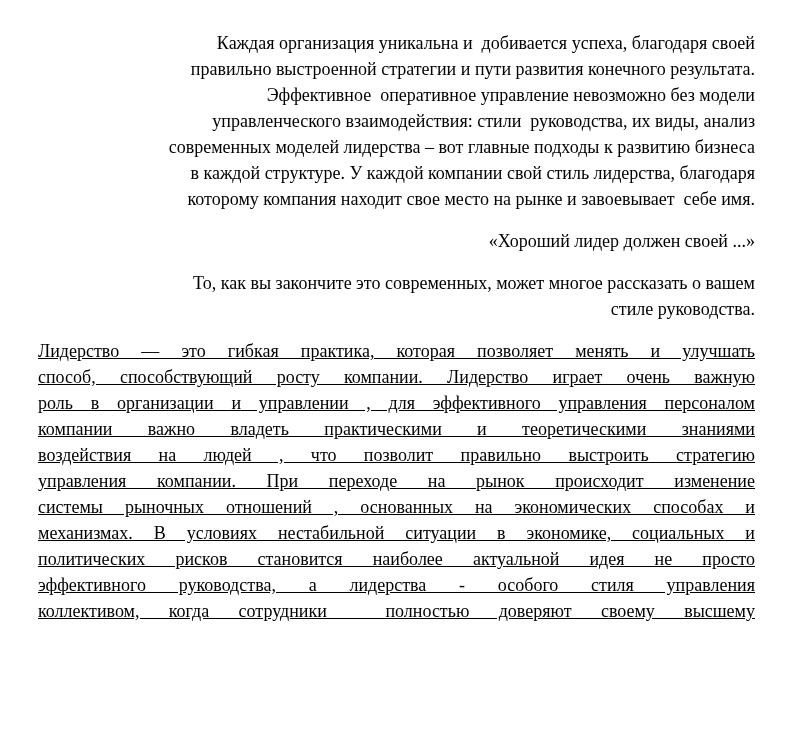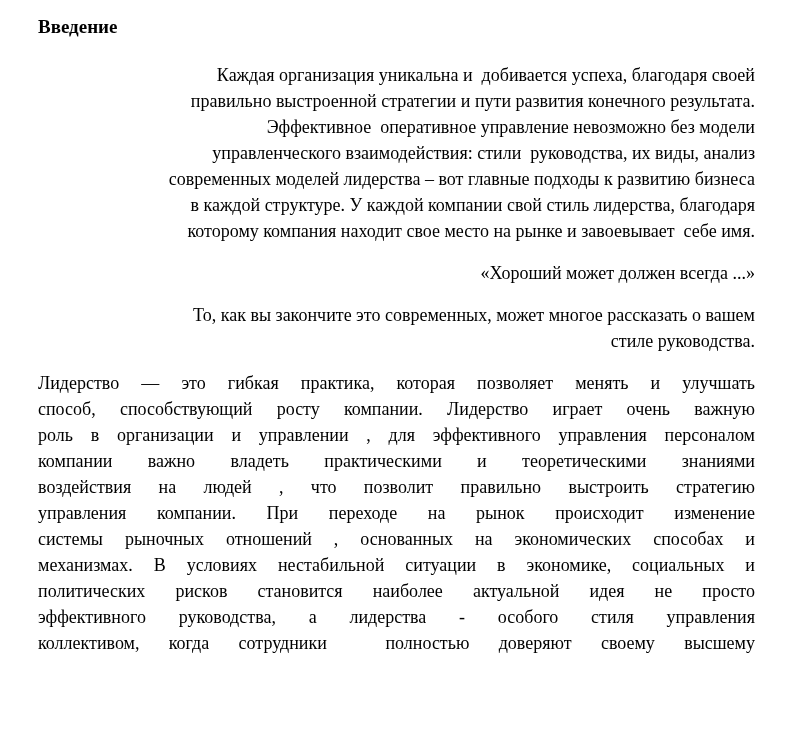--- a/index.html
+++ b/index.html
@@ -27,38 +27,38 @@
   .para {
     font-size: 18px;
     line-height: 26px;
     margin: 16px 0;
     white-space: pre-wrap;
     text-align: right;
   }
   .para.justified {
     text-align: justify;
     text-align-last: justify;
+    text-decoration: underline;
   }
 </style>
 </head>
 <body>
 
 <div class="page">
-  <h1 class="doc-title">Введение</h1>
 
   <p class="para">Каждая организация уникальна и  добивается успеха, благодаря своей
 правильно выстроенной стратегии и пути развития конечного результата.
 Эффективное  оперативное управление невозможно без модели
 управленческого взаимодействия: стили  руководства, их виды, анализ
 современных моделей лидерства – вот главные подходы к развитию бизнеса
 в каждой структуре. У каждой компании свой стиль лидерства, благодаря
 которому компания находит свое место на рынке и завоевывает  себе имя.</p>
 
 
-  <p class="para">«Хороший может должен всегда ...»</p>
+  <p class="para">«Хороший лидер должен своей ...»</p>
 
   <p class="para">То, как вы закончите это современных, может многое рассказать о вашем
 стиле руководства.</p>
 
   <p class="para justified">Лидерство — это гибкая практика, которая позволяет менять и улучшать
 способ, способствующий росту компании. Лидерство играет очень важную
 роль в организации и управлении , для эффективного управления персоналом
 компании важно владеть практическими и теоретическими знаниями
 воздействия на людей , что позволит правильно выстроить стратегию
 управления компании. При переходе на рынок происходит изменение

